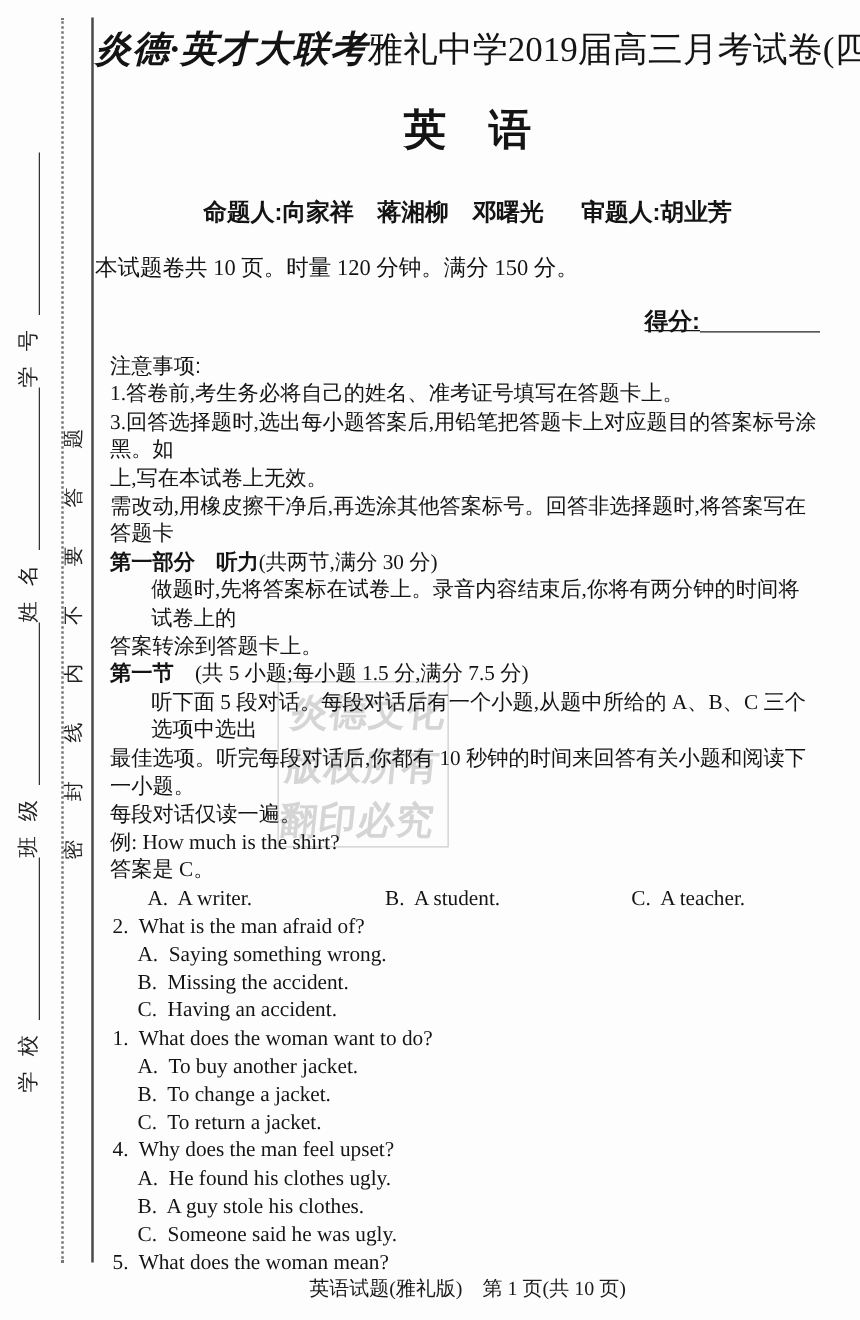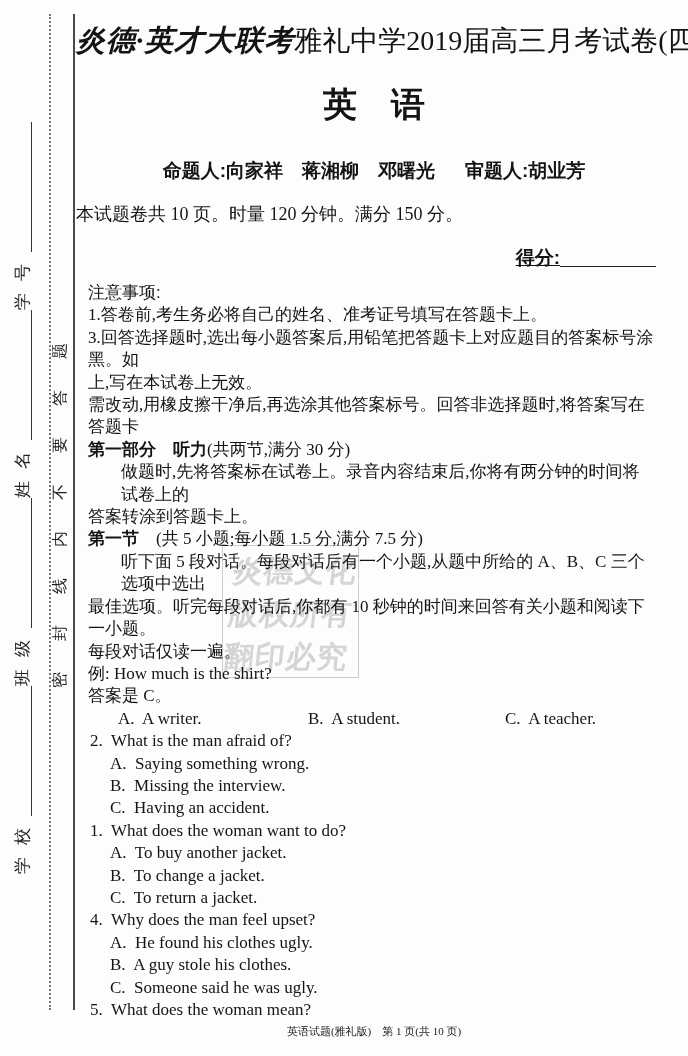--- a/index.html
+++ b/index.html
@@ -45,21 +45,21 @@
   .h-sans { font-family:"Liberation Sans","DejaVu Sans",sans-serif; font-weight:400; }
   .hb { font-family:"Liberation Sans","DejaVu Sans",sans-serif; font-weight:700; }
   .ind { padding-left:33px; }
   .q   { padding-left:2px; }
   .opt { padding-left:22px; }
   .opt-row { padding-left:30px; display:flex; }
   .opt-row span { white-space:pre-wrap; }
   .opt-row .c1 { width:190px; }
   .opt-row .c2 { width:197px; }
   .opt-row .c3 { flex:1; }
-  .footer { position:absolute; top:1020px; left:0; width:100%; text-align:center; font-size:11px; line-height:23px; color:#1a1a1a; }
+  .footer { position:absolute; top:1020px; left:0; width:100%; text-align:center; font-size:16px; line-height:23px; color:#1a1a1a; }
 </style>
 </head>
 <body>
 
 <div class="page">
 
   <div class="rot-box fields-box">
     <div class="rot-inner fields-inner">
       <span class="f-label">学校</span><span class="f-blank"></span><span class="f-label">班级</span><span class="f-blank"></span><span class="f-label">姓名</span><span class="f-blank"></span><span class="f-label">学号</span><span class="f-blank"></span>
     </div>
@@ -110,21 +110,21 @@
       <div>答案是 C。</div>
 
       <div class="opt-row">
         <span class="c1">A.  A writer.</span>
         <span class="c2">B.  A student.</span>
         <span class="c3">C.  A teacher.</span>
       </div>
 
       <div class="q">2.  What is the man afraid of?</div>
       <div class="opt">A.  Saying something wrong.</div>
-      <div class="opt">B.  Missing the interview.</div>
+      <div class="opt">B.  Missing the accident.</div>
       <div class="opt">C.  Having an accident.</div>
 
       <div class="q">1.  What does the woman want to do?</div>
       <div class="opt">A.  To buy another jacket.</div>
       <div class="opt">B.  To change a jacket.</div>
       <div class="opt">C.  To return a jacket.</div>
 
       <div class="q">4.  Why does the man feel upset?</div>
       <div class="opt">A.  He found his clothes ugly.</div>
       <div class="opt">B.  A guy stole his clothes.</div>

